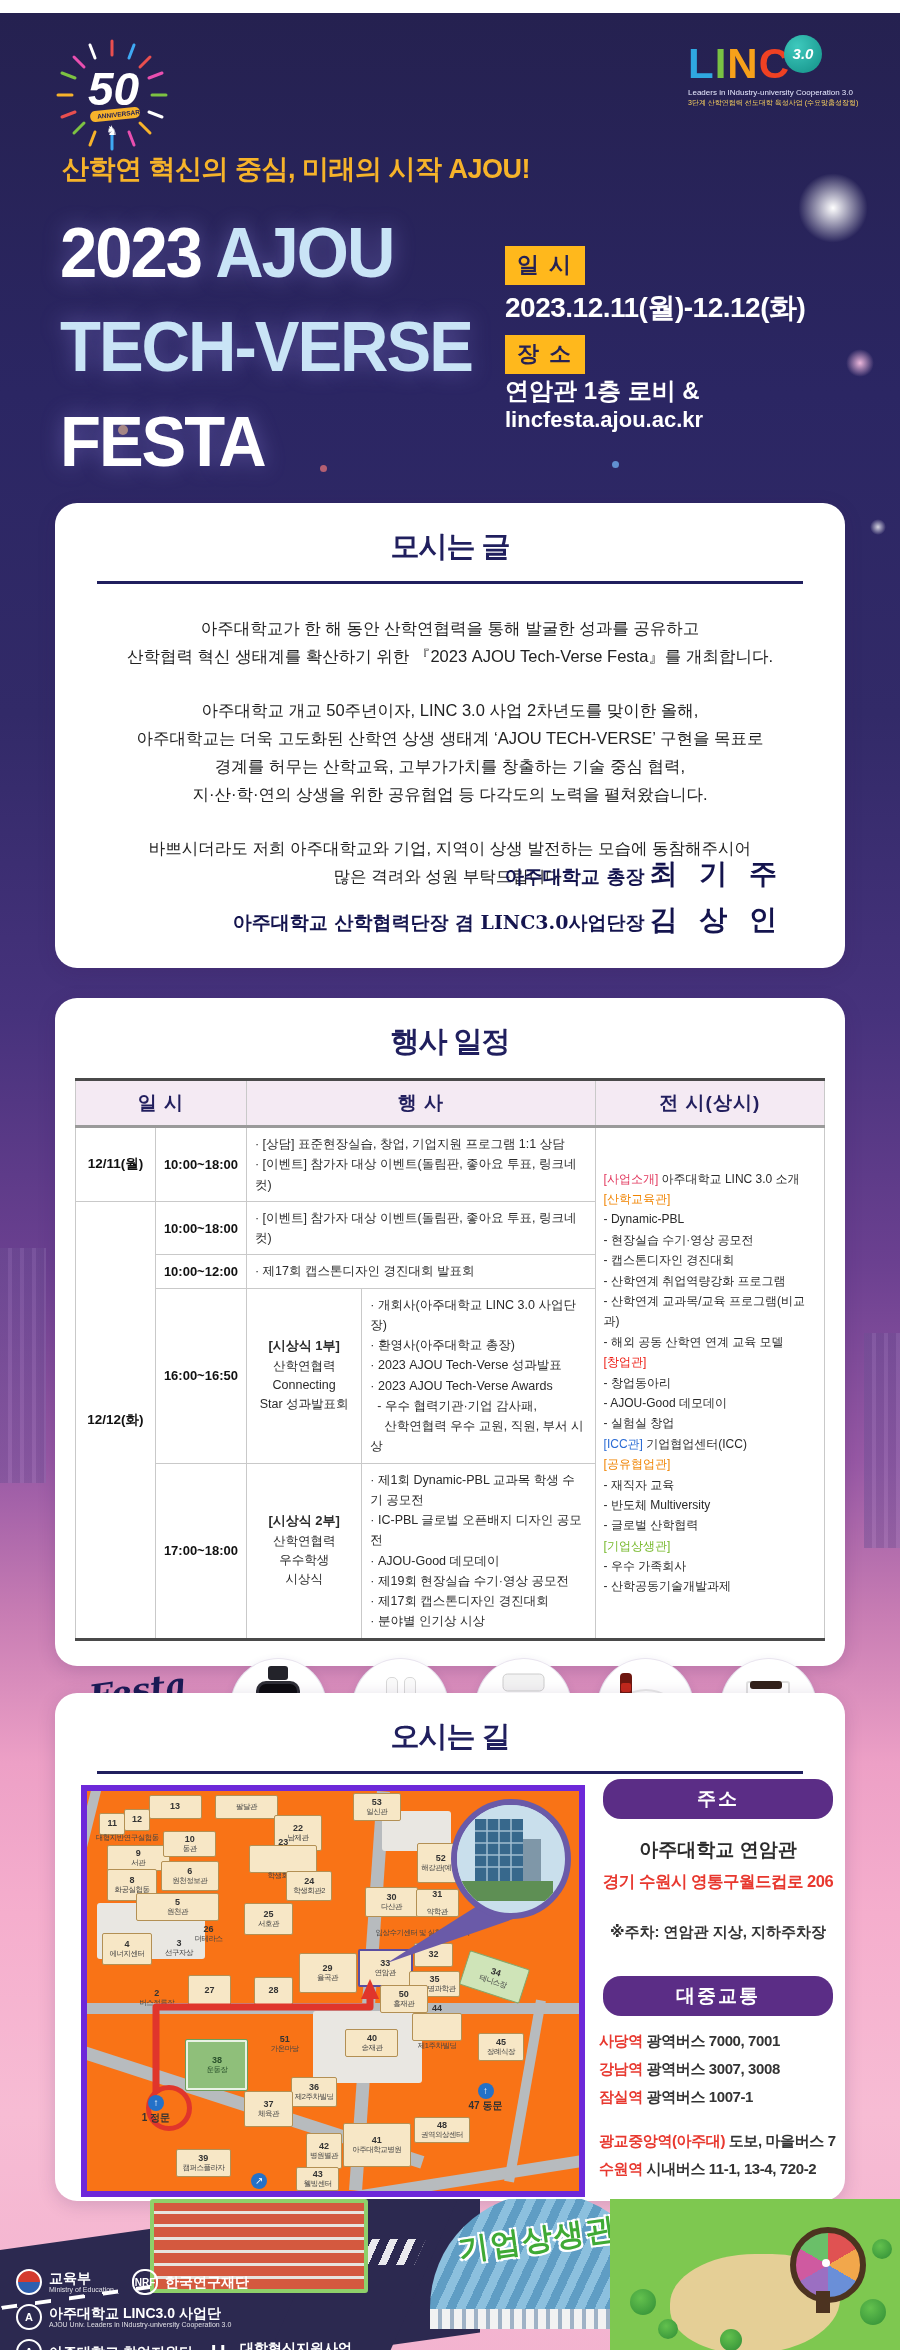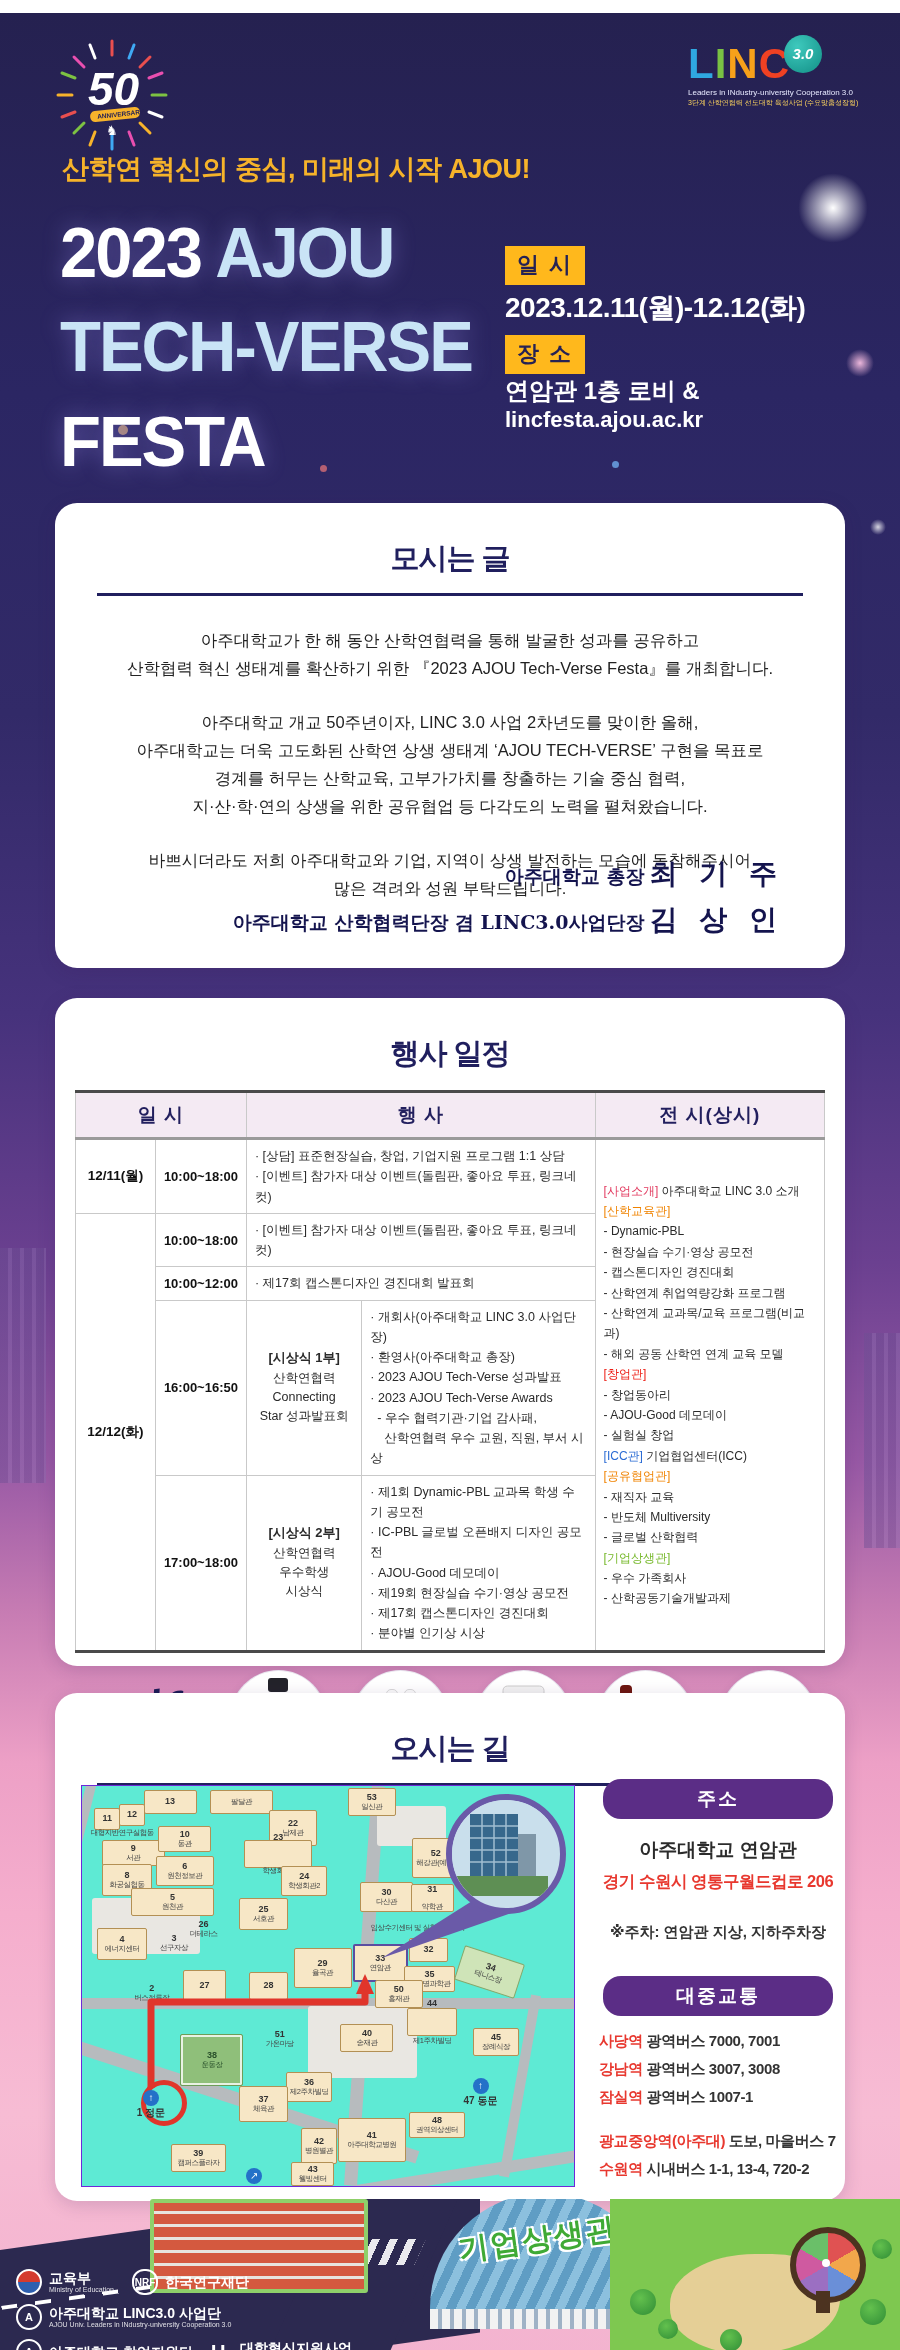--- a/index.html
+++ b/index.html
@@ -24,21 +24,21 @@
     font-size:15px;text-align:center;line-height:38px;vertical-align:top;margin-left:-6px;margin-top:-8px;}
   .linc-sub1{font-size:8px;color:#e7e9ff;margin-top:3px;}
   .linc-sub2{font-size:7px;color:#ffd65e;margin-top:1px;}
   .badge{display:inline-block;background:#ffb81c;color:#262254;font-weight:800;font-size:22px;
     padding:4px 12px 5px;letter-spacing:2px;}
   .hdr-date{left:505px;top:276px;font-size:28px;font-weight:800;color:#fff;letter-spacing:-.5px;}
   .hdr-venue1{left:505px;top:362px;font-size:24px;font-weight:800;color:#fff;}
   .hdr-venue2{left:505px;top:394px;font-size:22px;font-weight:800;color:#fff;}
   
   .card{position:absolute;left:55px;width:790px;background:#fff;border-radius:22px;box-shadow:0 4px 18px rgba(60,30,90,.18);}
-  .card-title{text-align:center;font-size:29px;font-weight:800;color:#201f5e;letter-spacing:-1px;padding-top:36px;}
+  .card-title{text-align:center;font-size:29px;font-weight:800;color:#201f5e;letter-spacing:-1px;padding-top:24px;}
   .card-rule{width:706px;margin:14px auto 0;border-top:3px solid #201f5e;}
   
   .inv-paras{margin-top:30px;text-align:center;font-size:16.5px;color:#222;line-height:1.7;}
   .inv-paras .para{margin-bottom:26px;}
   .sign{position:absolute;right:62px;text-align:right;color:#14144e;font-family:"DejaVu Serif","Liberation Serif",serif;}
   .sign .role{font-size:19px;font-weight:600;} .sign .name{font-size:28px;font-weight:800;letter-spacing:6px;}
   
   table.sched{border-collapse:collapse;margin:16px auto 0;width:750px;
     border-top:3px solid#4a4a4a;border-bottom:3px solid #4a4a4a;font-size:12.5px;color:#2a2a2a;}
   table.sched th{background:#f4eaf3;color:#221f5e;font-size:19px;font-weight:800;padding:9px 4px;
@@ -77,21 +77,21 @@
   .c-plate{width:56px;height:40px;background:#fdfdfd;border:2px solid #e8e8e8;border-radius:50%;position:relative;margin-top:10px;}
   .c-nug{position:absolute;border-radius:50%;background:#cf8f3e;border:1px solid #a9701f;}
   .c-cola{position:absolute;width:12px;height:32px;background:#6e1710;border-radius:4px;left:2px;top:-18px;}
   .c-cola::after{content:"";position:absolute;left:1px;top:10px;width:10px;height:9px;background:#c2281c;border-radius:2px;}
   .s-mug{width:40px;height:46px;background:#fff;border:2px solid #e0e0e0;border-radius:3px 3px 6px 6px;position:relative;}
   .s-top{position:absolute;left:2px;top:-2px;width:32px;height:8px;background:#32211a;border-radius:3px;}
   .s-logo{position:absolute;left:10px;top:14px;width:18px;height:18px;border-radius:50%;background:#0a6b44;}
   .s-logo::after{content:"★";color:#fff;font-size:9px;position:absolute;left:4px;top:3px;}
   .s-handle{position:absolute;right:-10px;top:12px;width:10px;height:18px;border:3px solid #e0e0e0;border-left:none;border-radius:0 8px 8px 0;}
   
-  .map-area{position:absolute;left:26px;top:92px;width:492px;height:400px;background:#5eead4;overflow:hidden;border:1px solid #6d28d9;}
+  .map-area{position:absolute;left:26px;top:92px;width:492px;height:400px;background:#f97316;overflow:hidden;border:6px solid #6d28d9;}
   .road{position:absolute;background:#b7bbbe;}
   .plaza{position:absolute;background:#e9e7e2;border-radius:3px;}
   .bld{position:absolute;background:#f7e7c6;border:1px solid #b39054;border-radius:2px;display:flex;flex-direction:column;
     align-items:center;justify-content:center;text-align:center;line-height:1.05;padding:1px;z-index:3;}
   .bld .bn{font-size:9px;font-weight:800;color:#333;}
   .bld .bnm{font-size:7.5px;color:#444;letter-spacing:-.5px;}
   .bld.field{background:#8fbf7a;border-color:#6d9e59;box-shadow:inset 0 0 0 2px rgba(255,255,255,.8);}
   .bld.field .bn,.bld.field .bnm{color:#29502b;}
   .bld.tennis{background:#cfe4b8;border-color:#86a86b;transform:rotate(18deg);}
   .bld.main{border:2px solid #5b4ea0;}
@@ -615,21 +615,21 @@
       <div class="addr1">아주대학교 연암관</div>
       <div class="addr2">경기 수원시 영통구월드컵로 206</div>
       <div class="parking">※주차: 연암관 지상, 지하주차장</div>
       <div class="pill" style="margin:34px auto 0;">대중교통</div>
       <div class="transit" id="transit-lines">
           <div class="tl"><span class="st">사당역</span><span> 광역버스 7000, 7001</span></div>
           <div class="tl"><span class="st">강남역</span><span> 광역버스 3007, 3008</span></div>
           <div class="tl"><span class="st">잠실역</span><span> 광역버스 1007-1</span></div>
           <div class="gap"></div>
           <div class="tl"><span class="st">광교중앙역(아주대)</span><span> 도보, 마을버스 7</span></div>
-          <div class="tl"><span class="st">수원역</span><span> 시내버스 1-1, 13-4, 720-2</span></div>
+          <div class="tl"><span class="st">수원역</span><span> 시내버스 11-1, 13-4, 720-2</span></div>
         </div>
     </div>
   </div>
 
   <div class="footer">
     <div class="road-nv" style="left:-40px;top:20px;width:520px;height:150px;transform:skewY(-8deg);"></div>
     <div class="road-nv" style="left:300px;top:-10px;width:120px;height:190px;transform:skewX(-24deg);"></div>
     <div class="dash" style="left:0;top:86px;width:300px;transform:rotate(-8deg);"></div>
     <div class="xwalk" style="left:330px;top:40px;width:90px;height:26px;transform:skewX(-24deg);"></div>
     <div class="brick"></div>

